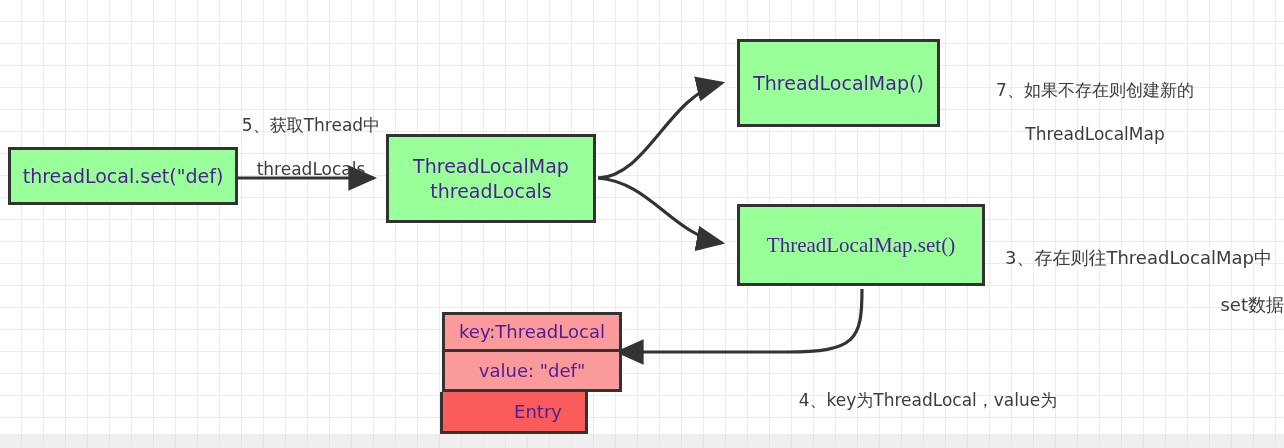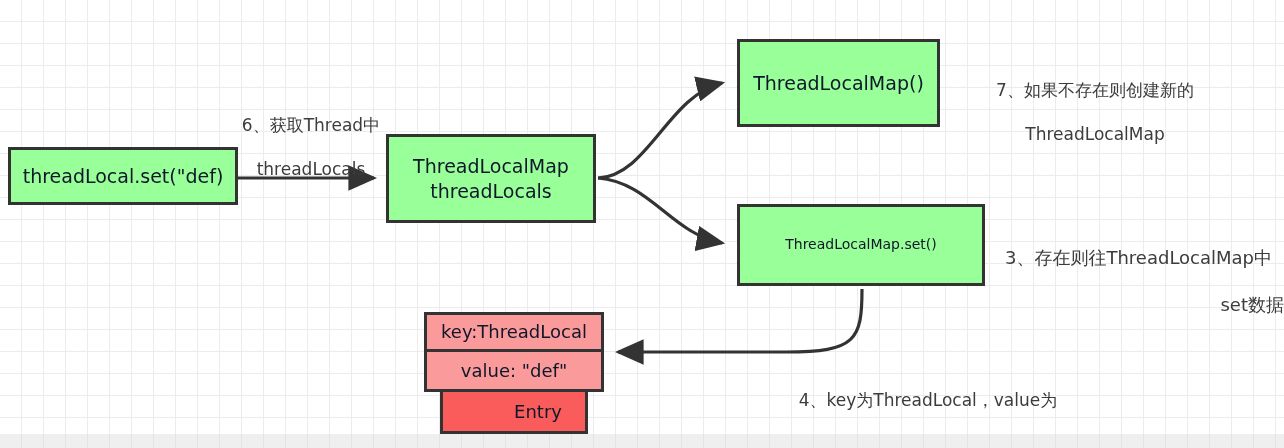--- a/index.html
+++ b/index.html
@@ -34,29 +34,30 @@
     background-position: -1px -1px;
   }
   .node {
     position: absolute;
     box-sizing: border-box;
     border: 3px solid #333333;
     display: flex;
     align-items: center;
     justify-content: center;
     text-align: center;
-    color: #0f172a;
+    color: #4c1d95;
     line-height: 1.28;
     white-space: pre-line;
   }
   .green {
     background: #99ff99;
   }
   .pink {
     background: #fb9a9a;
+    margin-left: 18px;
   }
   .red {
     background: #fa5c5c;
   }
   .label {
     position: absolute;
     color: #3c3c3c;
     text-align: center;
     line-height: 1.3;
     white-space: pre-line;
@@ -88,30 +89,30 @@
     <path d="M 862 289 C 862 340 856 352 786 352 L 618 352" fill="none" stroke="#333333" stroke-width="3.2" marker-end="url(#arrowhead)"></path>
   </svg>
 
   <div class="node green" style="left:8px; top:147px; width:230px; height:58px; font-size:19px;">threadLocal.set("def)</div>
 
   <div class="node green" style="left:386px; top:134px; width:210px; height:89px; font-size:19px;">ThreadLocalMap
 threadLocals</div>
 
   <div class="node green" style="left:737px; top:39px; width:203px; height:88px; font-size:19px;">ThreadLocalMap()</div>
 
-  <div class="node green" style="left:737px; top:204px; width:248px; height:82px; font-size:14px;">ThreadLocalMap.set()</div>
+  <div class="node green" style="left:737px; top:204px; width:248px; height:82px; font-size:21px;font-family:Liberation Serif, serif;">ThreadLocalMap.set()</div>
 
   <div class="node pink" style="left:424px; top:312px; width:180px; height:40px; font-size:18px;">key:ThreadLocal</div>
 
   <div class="node pink" style="left:424px; top:352px; width:180px; height:40px; font-size:18px; border-top-width:0;">value: "def"</div>
 
   <div class="node red" style="left:440px; top:392px; width:148px; height:42px; font-size:18px; border-top-width:0;padding-left:48px;">Entry</div>
 
   <div class="label" style="left:206px; top:92px; width:210px; font-size:17px;">
-    <div>6、获取Thread中</div>
+    <div>5、获取Thread中</div>
     <div>threadLocals</div>
   </div>
 
   <div class="label" style="left:950px; top:57px; width:290px; font-size:17px;">
     <div>7、如果不存在则创建新的</div>
     <div>ThreadLocalMap</div>
   </div>
 
   <div class="label" style="left:993px; top:223px; width:291px; font-size:18px;">
     <div>3、存在则往ThreadLocalMap中</div>

